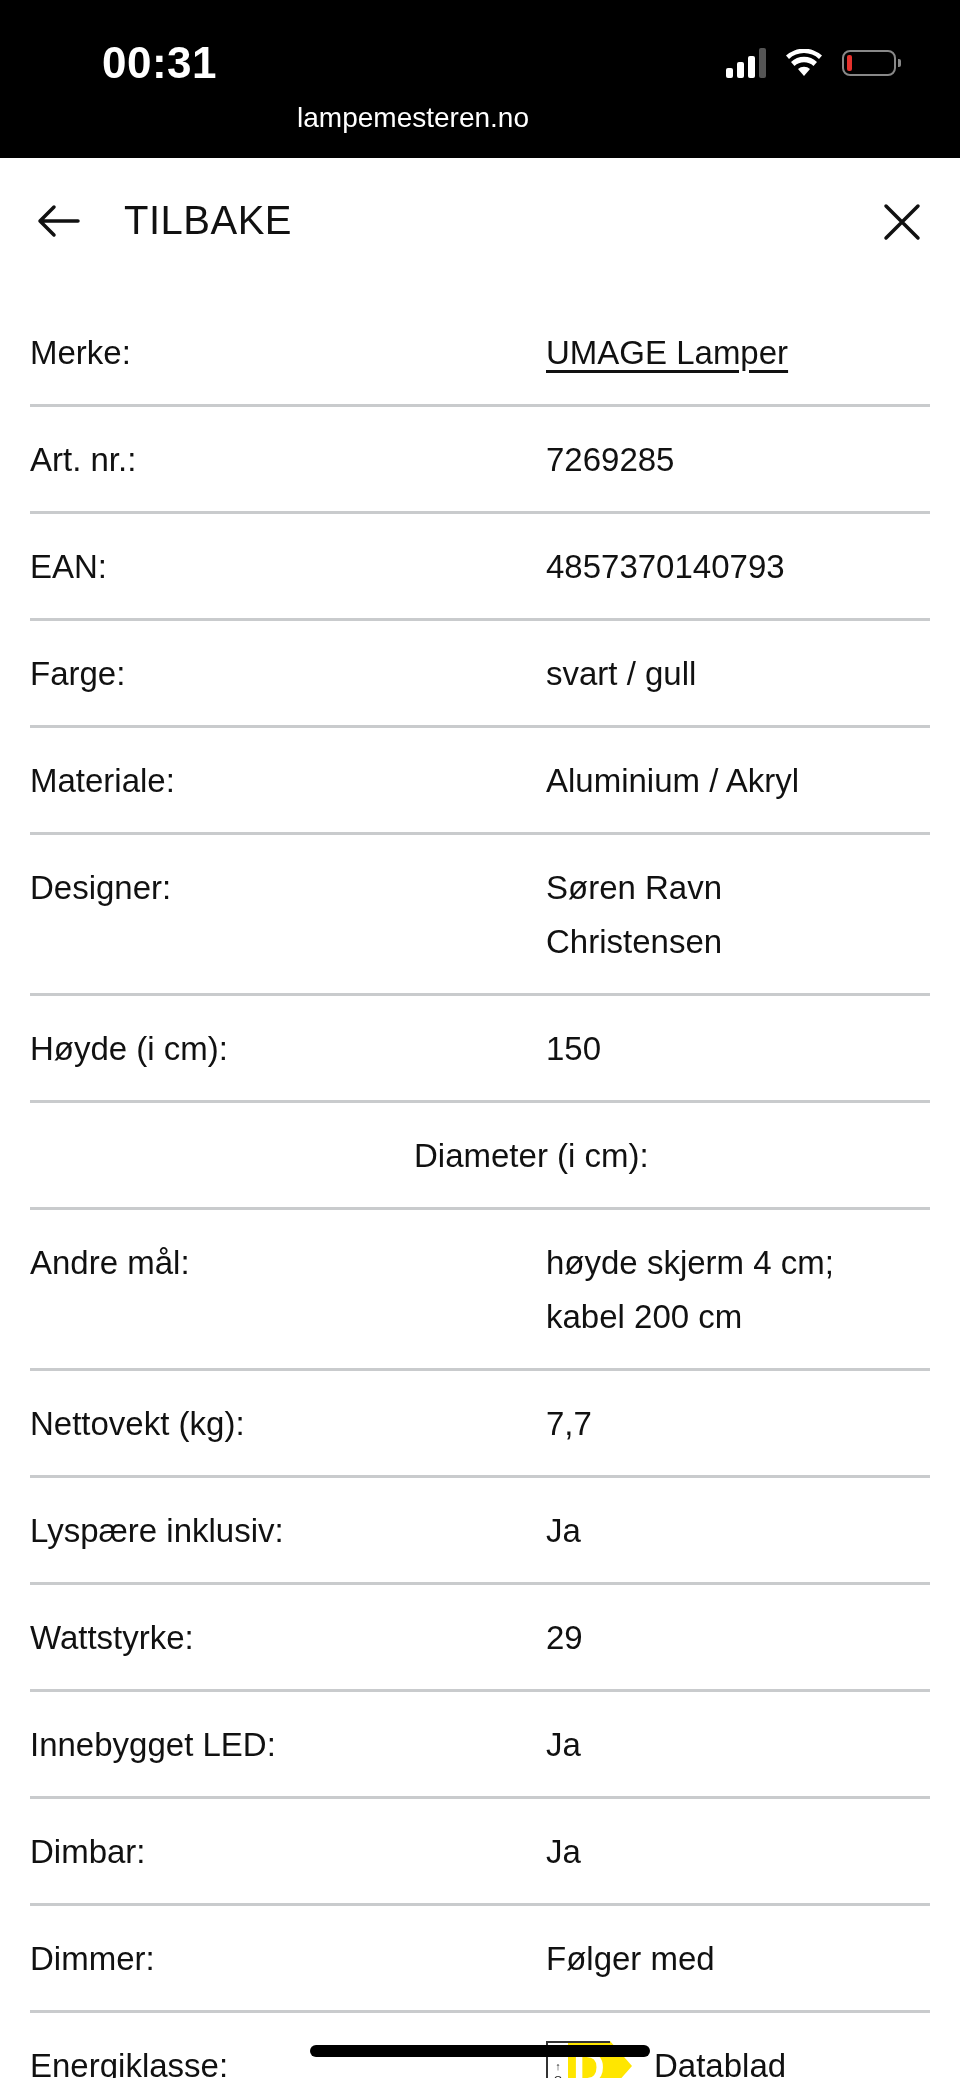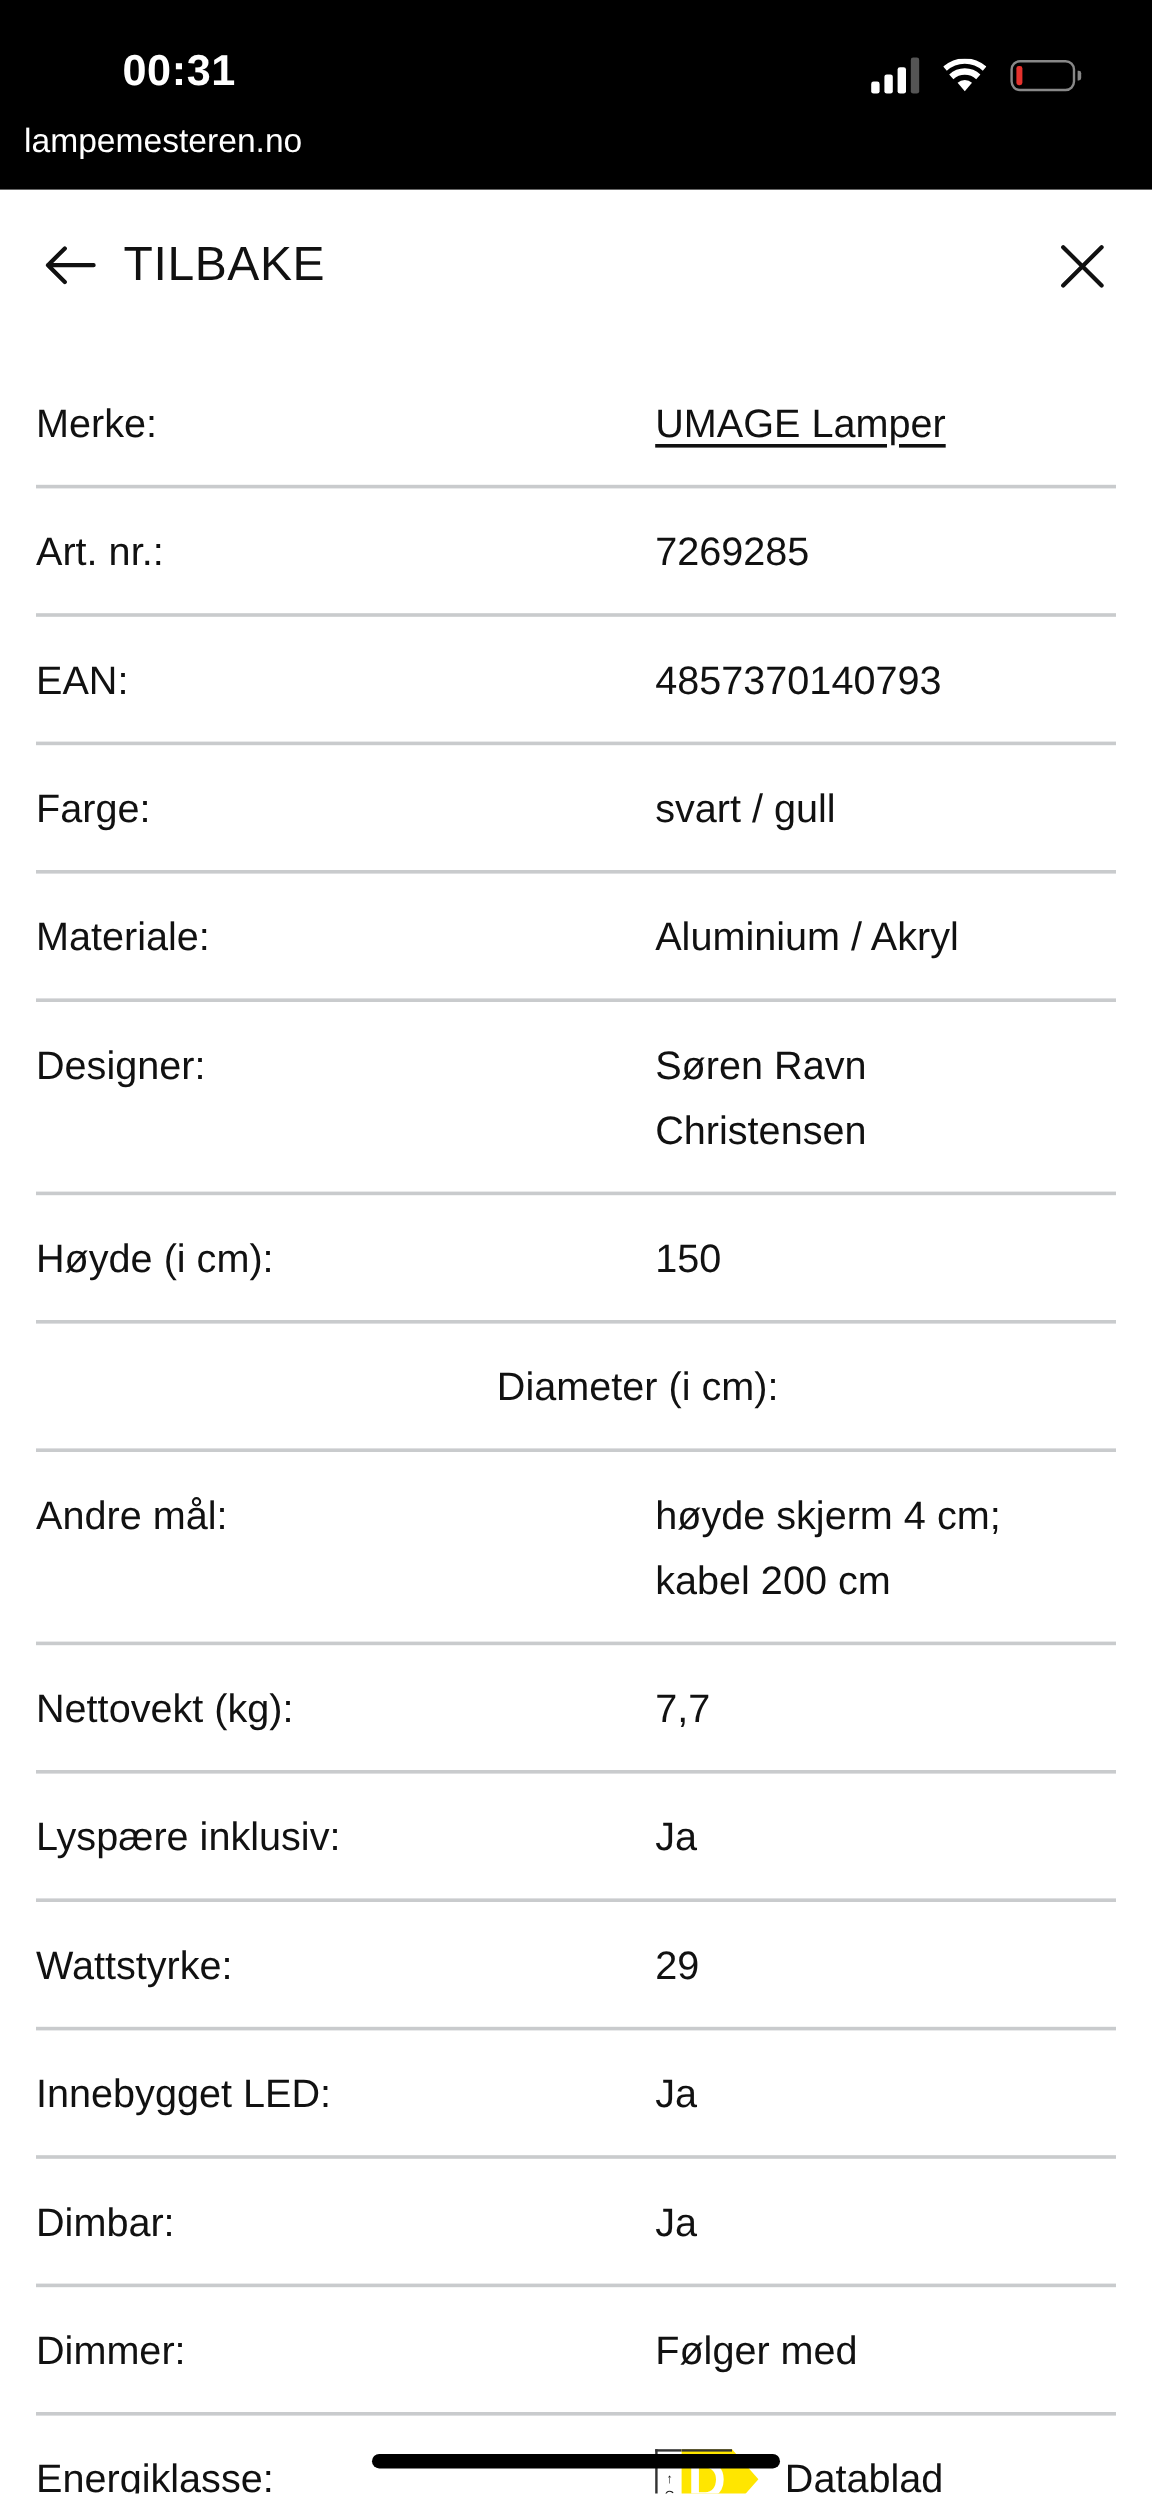--- a/index.html
+++ b/index.html
@@ -6,37 +6,37 @@
   body {
     width: 960px; height: 2078px; overflow: hidden; background: #ffffff;
     font-family: "Liberation Sans", "DejaVu Sans", sans-serif; color: #111;
     position: relative;
   }
   .status-bar {
     position: absolute; left: 0; top: 0; width: 960px; height: 158px; background: #000;
     color: #fff;
   }
   .status-bar .time {
-    position: absolute; left: 102px; top: 38px; font-size: 36px; font-weight: bold; letter-spacing: 0.5px;
+    position: absolute; left: 102px; top: 38px; font-size: 44px; font-weight: bold; letter-spacing: 0.5px;
   }
   .status-bar .url {
-    position: absolute; left: 0; width: 826px; top: 102px; font-size: 28px; margin-left: 20px;
+    position: absolute; left: 0; width: 826px; top: 102px; text-align: center; font-size: 28px;
   }
   .status-icons { position: absolute; right: 64px; top: 46px; height: 34px; display: flex; align-items: center; gap: 20px; }
   .signal { display: flex; align-items: flex-end; gap: 4px; height: 30px; }
   .signal span { width: 7px; background: #fff; border-radius: 2px; display: block; }
   .signal span.dim { background: #555; }
   .battery {
     width: 54px; height: 26px; border: 2.5px solid #888; border-radius: 8px; position: relative; box-sizing: border-box;
   }
   .battery::after { content: ""; position: absolute; right: -7px; top: 7px; width: 3px; height: 8px; background: #888; border-radius: 0 2px 2px 0; }
   .battery .level { position: absolute; left: 3px; top: 3px; bottom: 3px; width: 5px; background: #e5322d; border-radius: 2px; }
 
   .topbar { position: absolute; top: 158px; left: 0; width: 960px; height: 130px; }
-  .back-btn { position: absolute; left: 36px; top: 40px; display: flex; align-items: center; gap: 23px; cursor: pointer; }
+  .back-btn { position: absolute; left: 36px; top: 40px; display: flex; align-items: center; gap: 44px; cursor: pointer; }
   .back-btn .label { font-size: 40px; letter-spacing: 0.5px; color: #111; }
   .close-btn { position: absolute; right: 36px; top: 42px; width: 44px; height: 44px; cursor: pointer; }
 
   .spec-table { position: absolute; left: 30px; top: 300px; width: 900px; }
   .row {
     display: flex; border-bottom: 3px solid #c9cbcd; box-sizing: border-box;
     padding: 26px 0 24px 0; min-height: 96px; font-size: 33px; line-height: 54px; justify-content: flex-end;
   }
   .row .key { width: 516px; flex: none; }
   .row .val { flex: 1; white-space: pre-line; }

